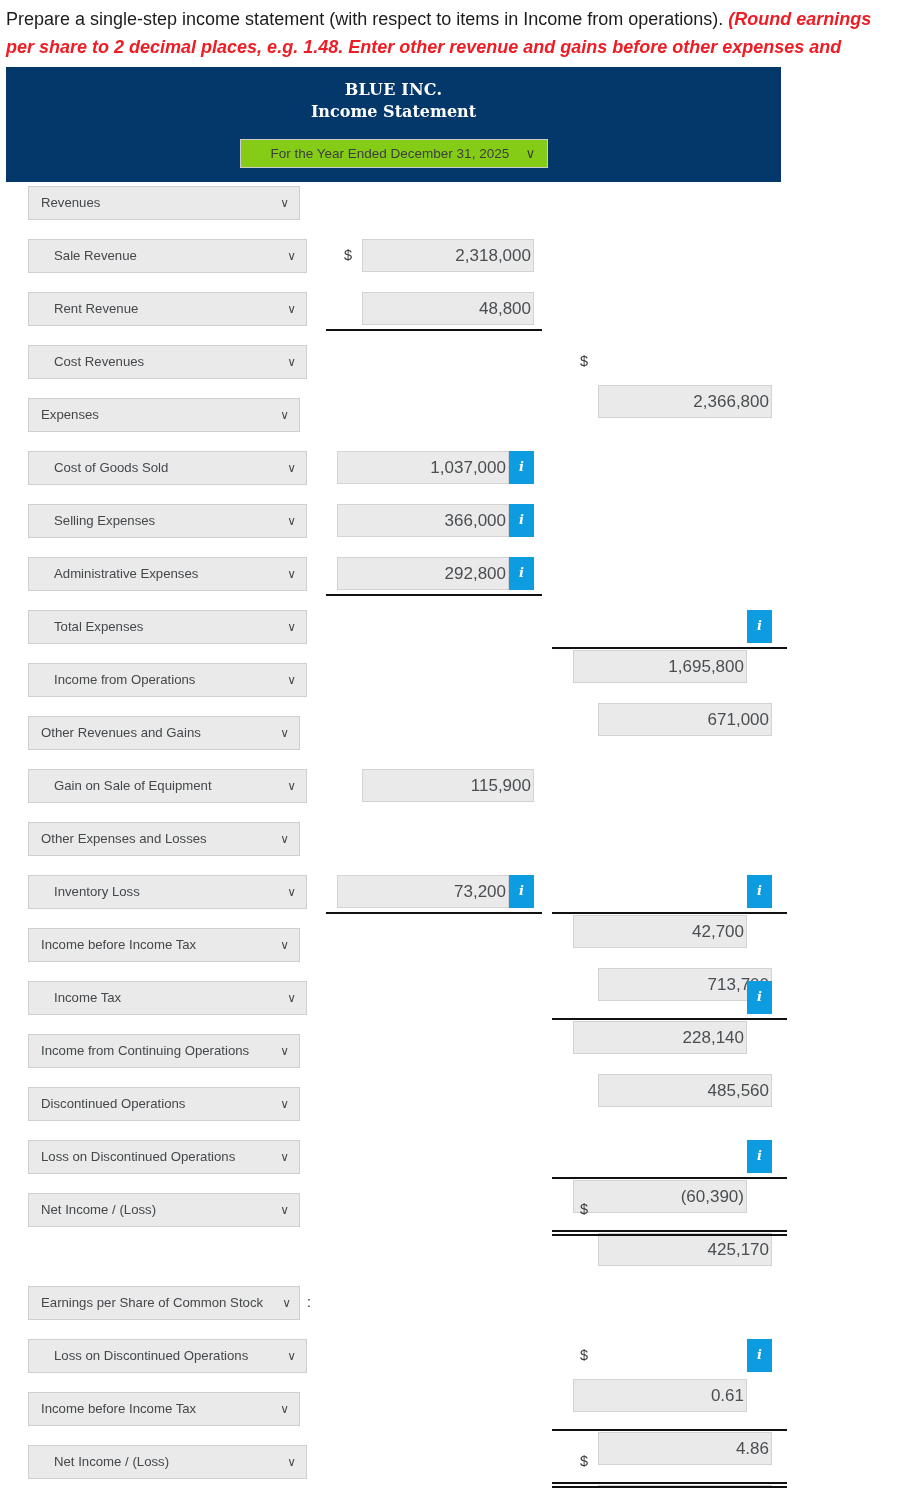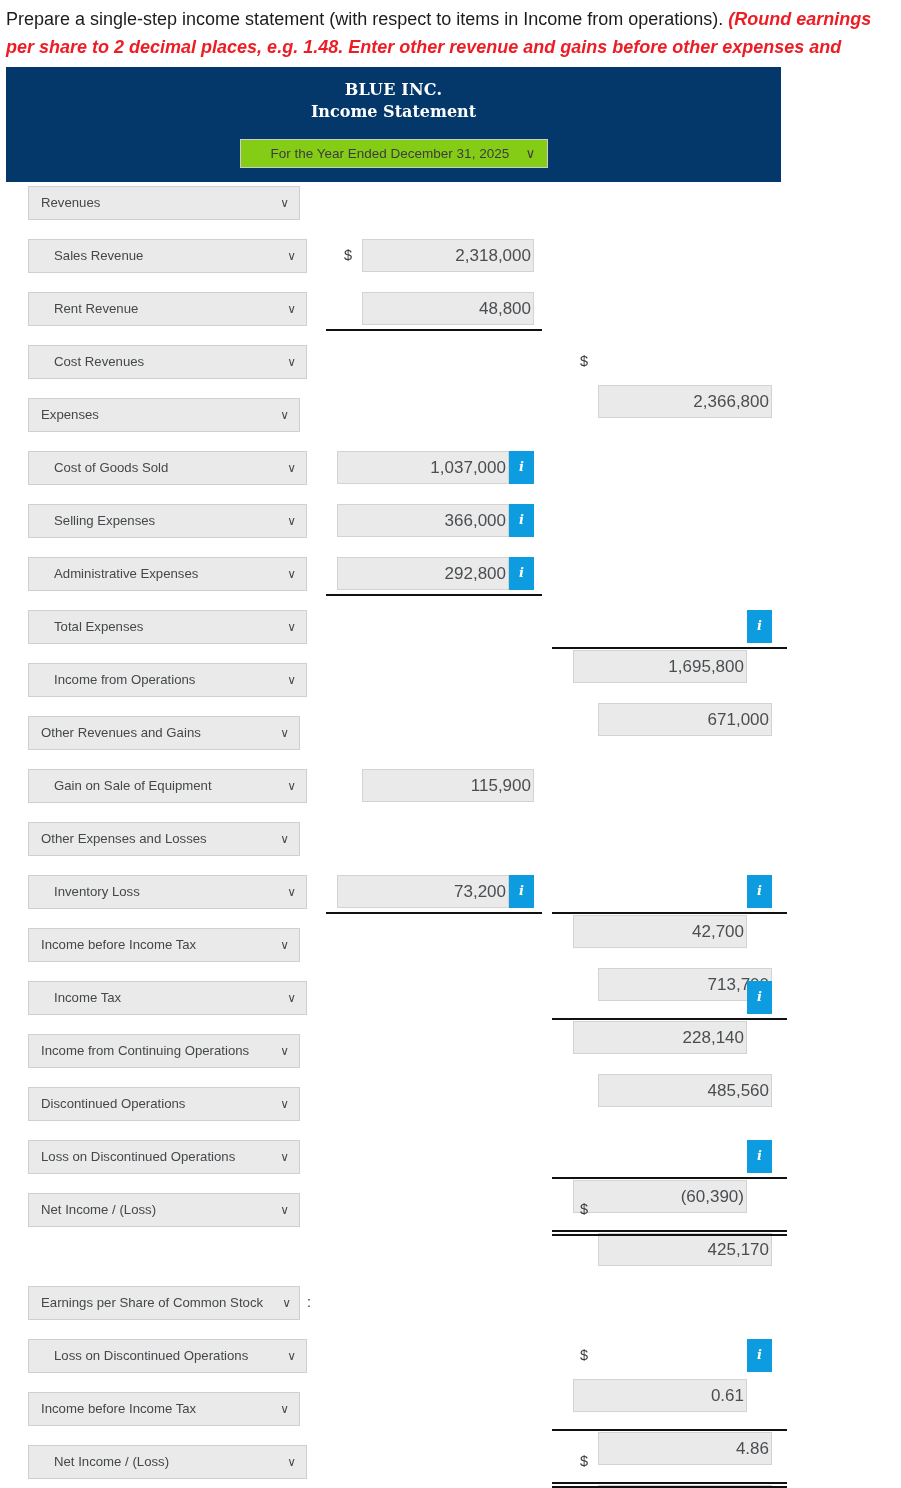--- a/index.html
+++ b/index.html
@@ -230,21 +230,21 @@
 
   <div id="rows-host">
       <div class="row">
         <div class="acct lvl0">
           <span class="txt">Revenues</span>
           <span class="chev">∨</span>
         </div>
       </div>
       <div class="row">
         <div class="acct lvl1">
-          <span class="txt">Sales Revenue</span>
+          <span class="txt">Sale Revenue</span>
           <span class="chev">∨</span>
         </div>
         <span class="dollar c1">$</span>
         <div class="val c1">2,318,000</div>
       </div>
       <div class="row">
         <div class="acct lvl1">
           <span class="txt">Rent Revenue</span>
           <span class="chev">∨</span>
         </div>

